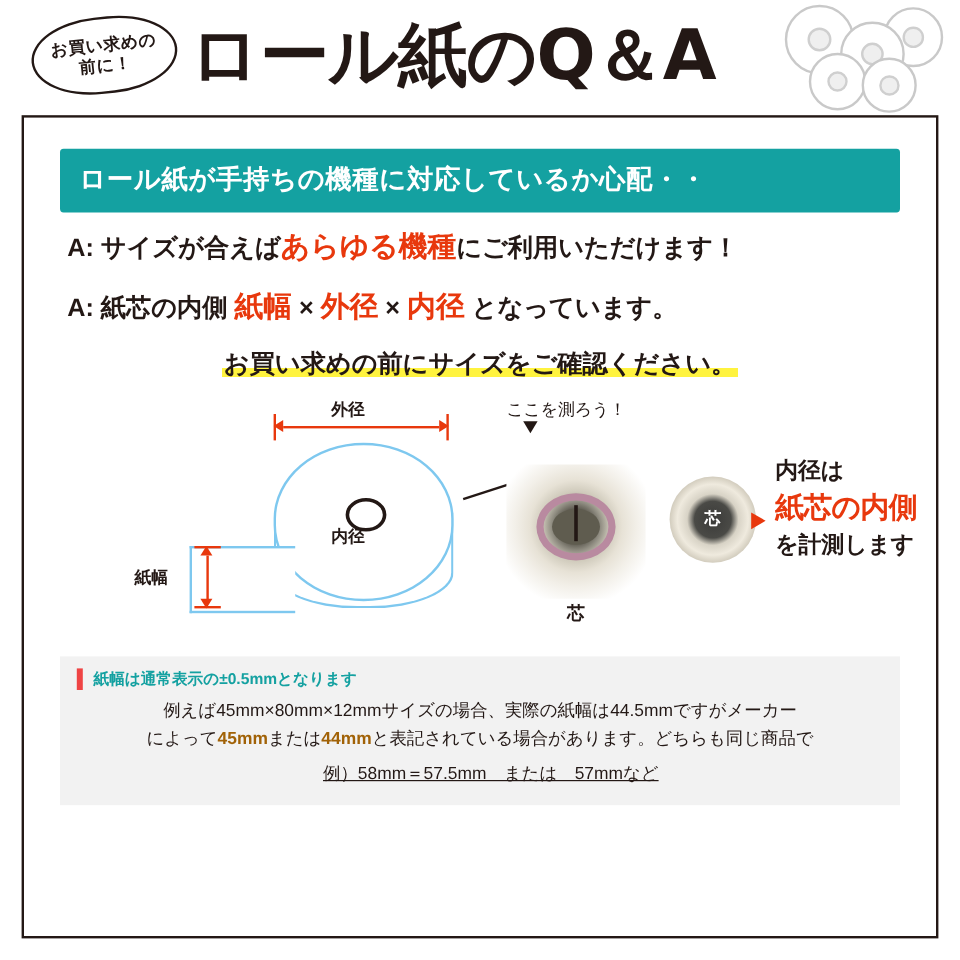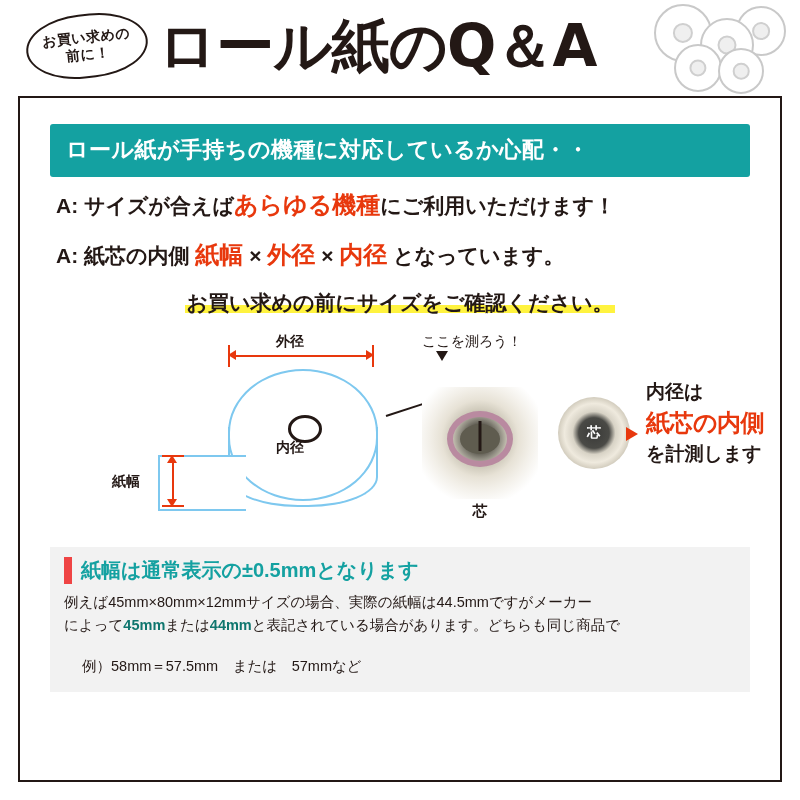--- a/index.html
+++ b/index.html
@@ -145,26 +145,26 @@
   .right-text{position:absolute;left:596px;top:48px;width:180px;}
   .right-text .l1{font-size:19px;font-weight:bold;}
   .right-text .l2{font-size:24px;font-weight:bold;color:#e8380d;letter-spacing:-.5px;margin:2px 0;}
   .right-text .l3{font-size:19px;font-weight:bold;}
 
   
   .note{
     background:#f2f2f2;padding:10px 14px 14px 14px;
   }
   .note-head{
-    font-size:20px;font-weight:bold;color:#14a1a1;
-    border-left:8px solid #ef4444;padding-left:9px;margin-bottom:7px;
-  }
-  .note-body{font-size:14.5px;line-height:1.62;color:#231815;}
-  .note-body .hl{color:#0f766e;font-weight:bold;}
-  .note-ex{font-size:14.5px;margin-top:17px;padding-left:18px;}
+    font-size:13px;font-weight:bold;color:#14a1a1;
+    border-left:5px solid #ef4444;padding-left:9px;margin-bottom:7px;
+  }
+  .note-body{font-size:14.5px;line-height:1.62;color:#231815;text-align:center;}
+  .note-body .hl{color:#a16207;font-weight:bold;}
+  .note-ex{font-size:14.5px;margin-top:5px;padding-left:18px;text-decoration:underline;}
 </style>
 </head>
 <body>
 
 <div class="page">
 
   <div class="header">
     <div class="badge">
       <span>
         <span>お買い求めの</span><br>

